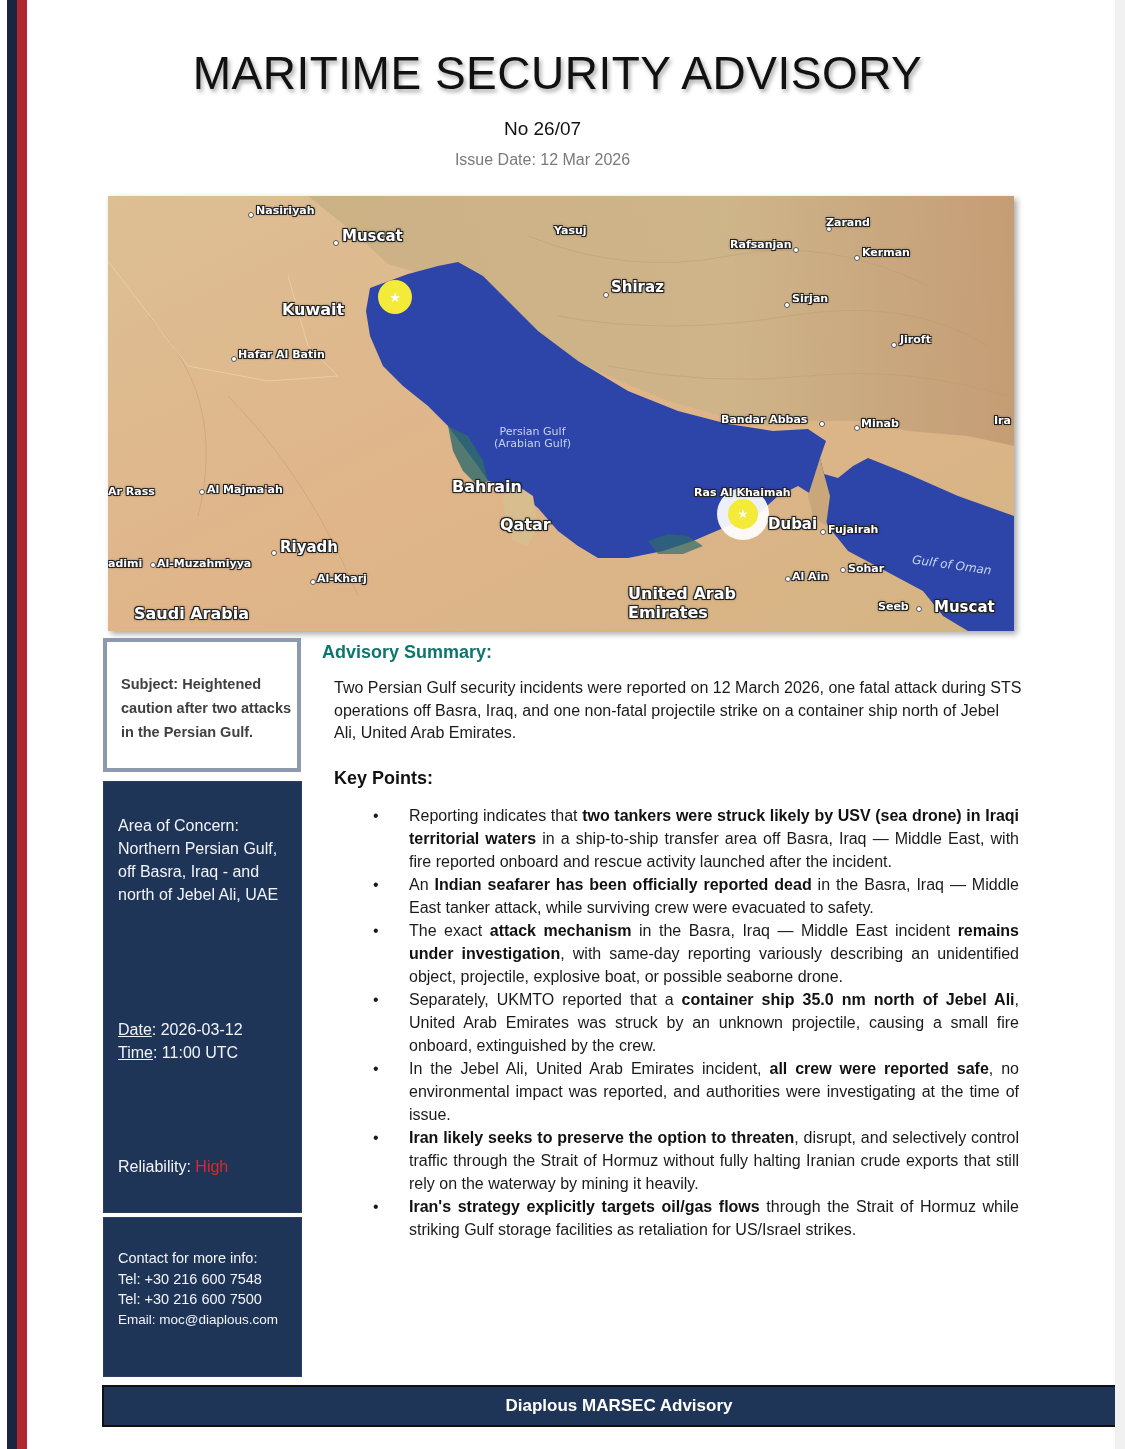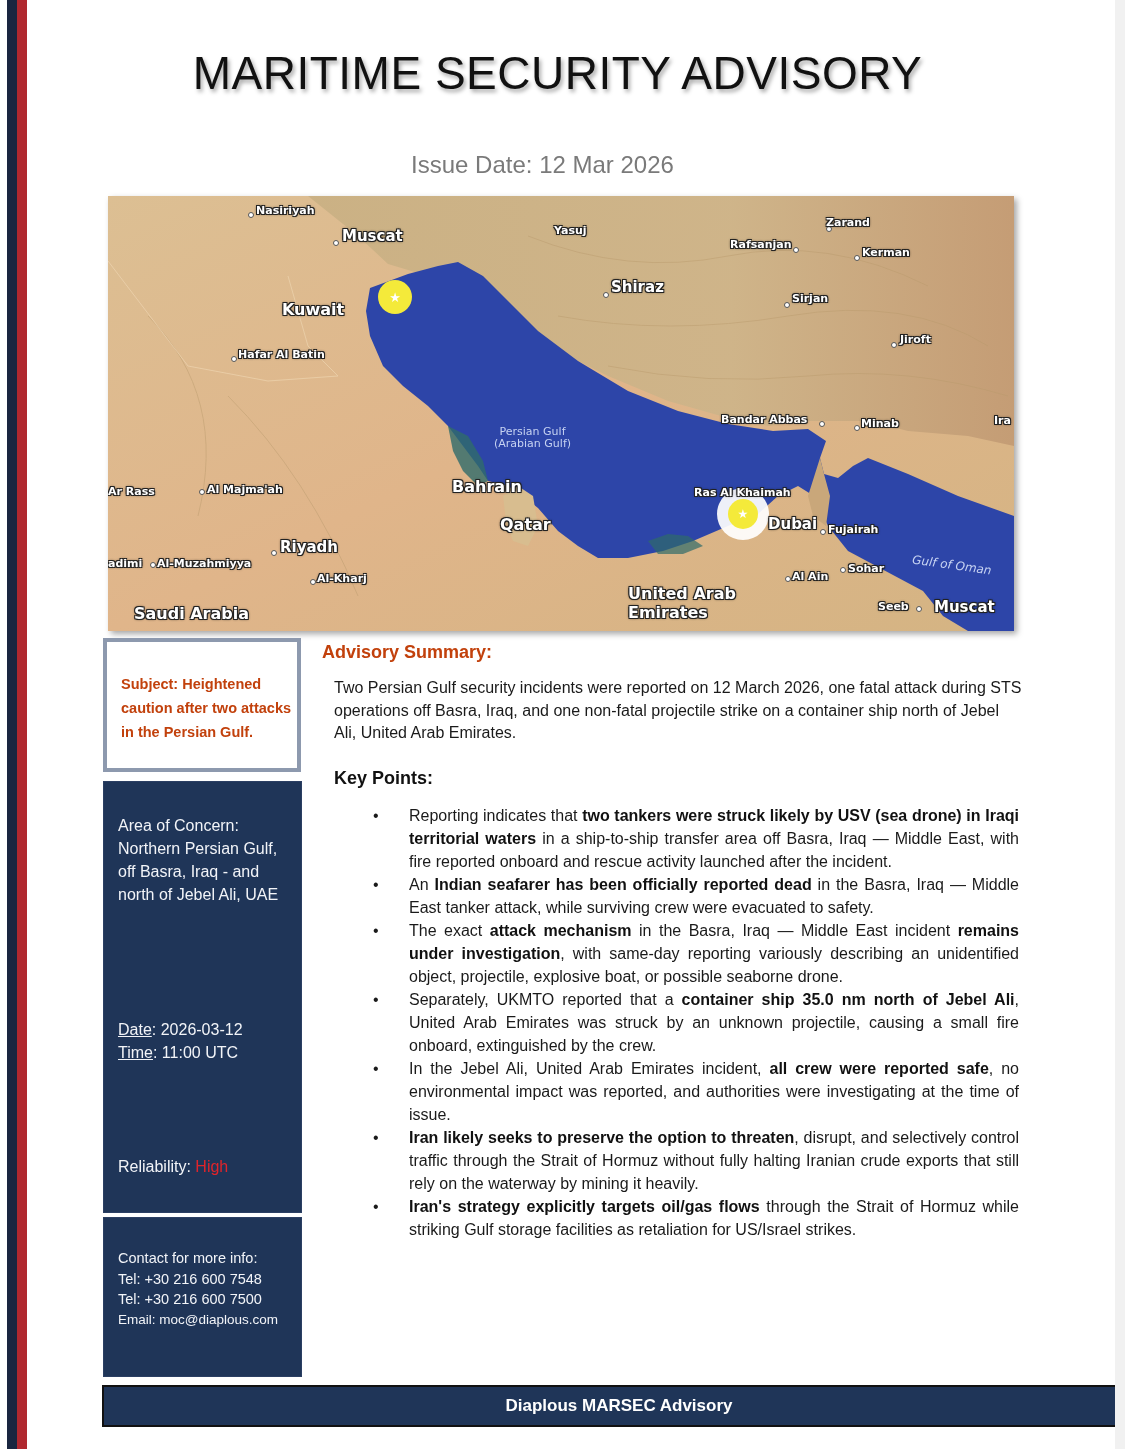--- a/index.html
+++ b/index.html
@@ -6,68 +6,69 @@
     html, body { width: 1125px; height: 1449px; background: #f3f3f3; overflow: hidden; }
     body { font-family: "Liberation Sans", "DejaVu Sans", sans-serif; color: #1a1a1a; position: relative; }
     .page { position: absolute; left: 0; top: 0; width: 1115px; height: 1449px; background: #ffffff; }
     .stripe-navy { position: absolute; left: 7px; top: 0; width: 10px; height: 1449px; background: #1a2640; }
     .stripe-red { position: absolute; left: 17px; top: 0; width: 10px; height: 1449px; background: #b0282f; }
     .right-edge { position: absolute; right: 0; top: 0; width: 10px; height: 1449px; background: #f1f1f1; }
 
     .title { position: absolute; left: 0; width: 1115px; top: 46px; text-align: center; font-size: 46px; font-weight: 400; letter-spacing: 0.5px; color: #111;
              text-shadow: 2px 3px 4px rgba(0,0,0,0.35); font-family: "Liberation Sans", sans-serif; }
     .advisory-no { position: absolute; left: 0; width: 1085px; top: 118px; text-align: center; font-size: 19px; color: #111; }
-    .issue-date { position: absolute; left: 0; width: 1085px; top: 151px; text-align: center; font-size: 24px; color: #7a7a7a; }
+    .issue-date { position: absolute; left: 0; width: 1085px; top: 151px; text-align: center; font-size: 16px; color: #7a7a7a; }
 
     .map { position: absolute; left: 108px; top: 196px; width: 906px; height: 435px; overflow: hidden;
            box-shadow: 3px 3px 6px rgba(0,0,0,0.35); background: #d9b98b; }
     .map svg { display: block; }
     .map-label { position: absolute; font-weight: 700; color: #fff; font-family: "DejaVu Sans", sans-serif;
                  text-shadow: -1px -1px 0 #222, 1px -1px 0 #222, -1px 1px 0 #222, 1px 1px 0 #222, 0 0 3px #000; white-space: nowrap; }
     .map-label.small { font-size: 11px; font-weight: 700; }
     .map-label.med { font-size: 15px; }
     .map-label.big { font-size: 16px; }
     .map-label.water { color: #c6d2f2; text-shadow: none; font-weight: 400; font-size: 11px; text-align: center; line-height: 12px; margin-top: 8px; }
     .map-label.water-italic { color: #c6d2f2; text-shadow: none; font-weight: 400; font-size: 12px; font-style: italic; transform: rotate(8deg); }
     .city-dot { position: absolute; width: 6px; height: 6px; border-radius: 50%; background: #fff; border: 1px solid #555; }
     .incident { position: absolute; border-radius: 50%; display: flex; align-items: center; justify-content: center; }
     .incident .inner { border-radius: 50%; background: #f4ea3a; display: flex; align-items: center; justify-content: center; color: #fff; font-size: 12px; }
 
     .subject-box { position: absolute; left: 103px; top: 638px; width: 198px; height: 134px; border: 4px solid #8d99ae; background: #fff;
-                   padding: 30px 6px 0 14px; font-size: 14.5px; font-weight: 700; line-height: 24px; color: #c2410c; }
+                   padding: 30px 6px 0 14px; font-size: 14.5px; font-weight: 700; line-height: 24px; color: #404040; }
 
     .navy-box { position: absolute; left: 103px; background: #1f3558; color: #f2f4f8; border: 1px solid #2b3f63; }
     .concern-box { top: 781px; width: 199px; height: 432px; padding: 32px 10px 0 14px; font-size: 16px; line-height: 23px; }
     .concern-box .u { text-decoration: underline; }
     .concern-box .high { color: #e0242a; }
     .concern-area { display: block; }
     .concern-datetime { position: absolute; top: 236px; left: 14px; }
     .concern-reliability { position: absolute; top: 373px; left: 14px; }
     .contact-box { top: 1217px; width: 199px; height: 160px; padding: 30px 6px 0 14px; font-size: 14.5px; line-height: 20.5px; }
     .contact-box .email { font-size: 13.5px; }
 
-    .summary-heading { position: absolute; left: 322px; top: 642px; font-size: 18px; font-weight: 700; color: #c2410c; }
+    .summary-heading { position: absolute; left: 322px; top: 642px; font-size: 18px; font-weight: 700; color: #0f766e; }
     .summary-text { position: absolute; left: 334px; top: 677px; width: 690px; font-size: 16px; line-height: 22.5px; color: #1a1a1a; }
     .keypoints-heading { position: absolute; left: 334px; top: 768px; font-size: 18px; font-weight: 700; color: #111; }
     .keypoints { position: absolute; left: 373px; top: 804px; width: 646px; list-style: none; font-size: 16px; line-height: 23px; color: #1a1a1a; }
     .keypoints li { position: relative; padding-left: 36px; text-align: justify; }
     .keypoints li .bullet { position: absolute; left: 0; top: 0; font-size: 16px; }
     .keypoints b { font-weight: 700; color: #111; }
 
     .footer-bar { position: absolute; left: 102px; top: 1385px; width: 1034px; height: 42px; background: #1f3558; border: 2px solid #111;
                   color: #fff; font-size: 17px; font-weight: 700; display: flex; align-items: center; justify-content: center; }
   </style>
 </head>
 <body>
 
 <div class="page">
   <div class="stripe-navy"></div>
   <div class="stripe-red"></div>
 
   <h1 class="title">MARITIME SECURITY ADVISORY</h1>
+  <div class="advisory-no">No 26/07</div>
   <div class="issue-date">Issue Date: 12 Mar 2026</div>
 
   <div class="map">
     <svg width="906" height="435" viewBox="0 0 906 435">
       <defs>
         <linearGradient id="landg" x1="0" y1="0" x2="1" y2="1">
           <stop offset="0" stop-color="#dcbf93"></stop>
           <stop offset="0.5" stop-color="#e0b58a"></stop>
           <stop offset="1" stop-color="#d4b483"></stop>
         </linearGradient>

